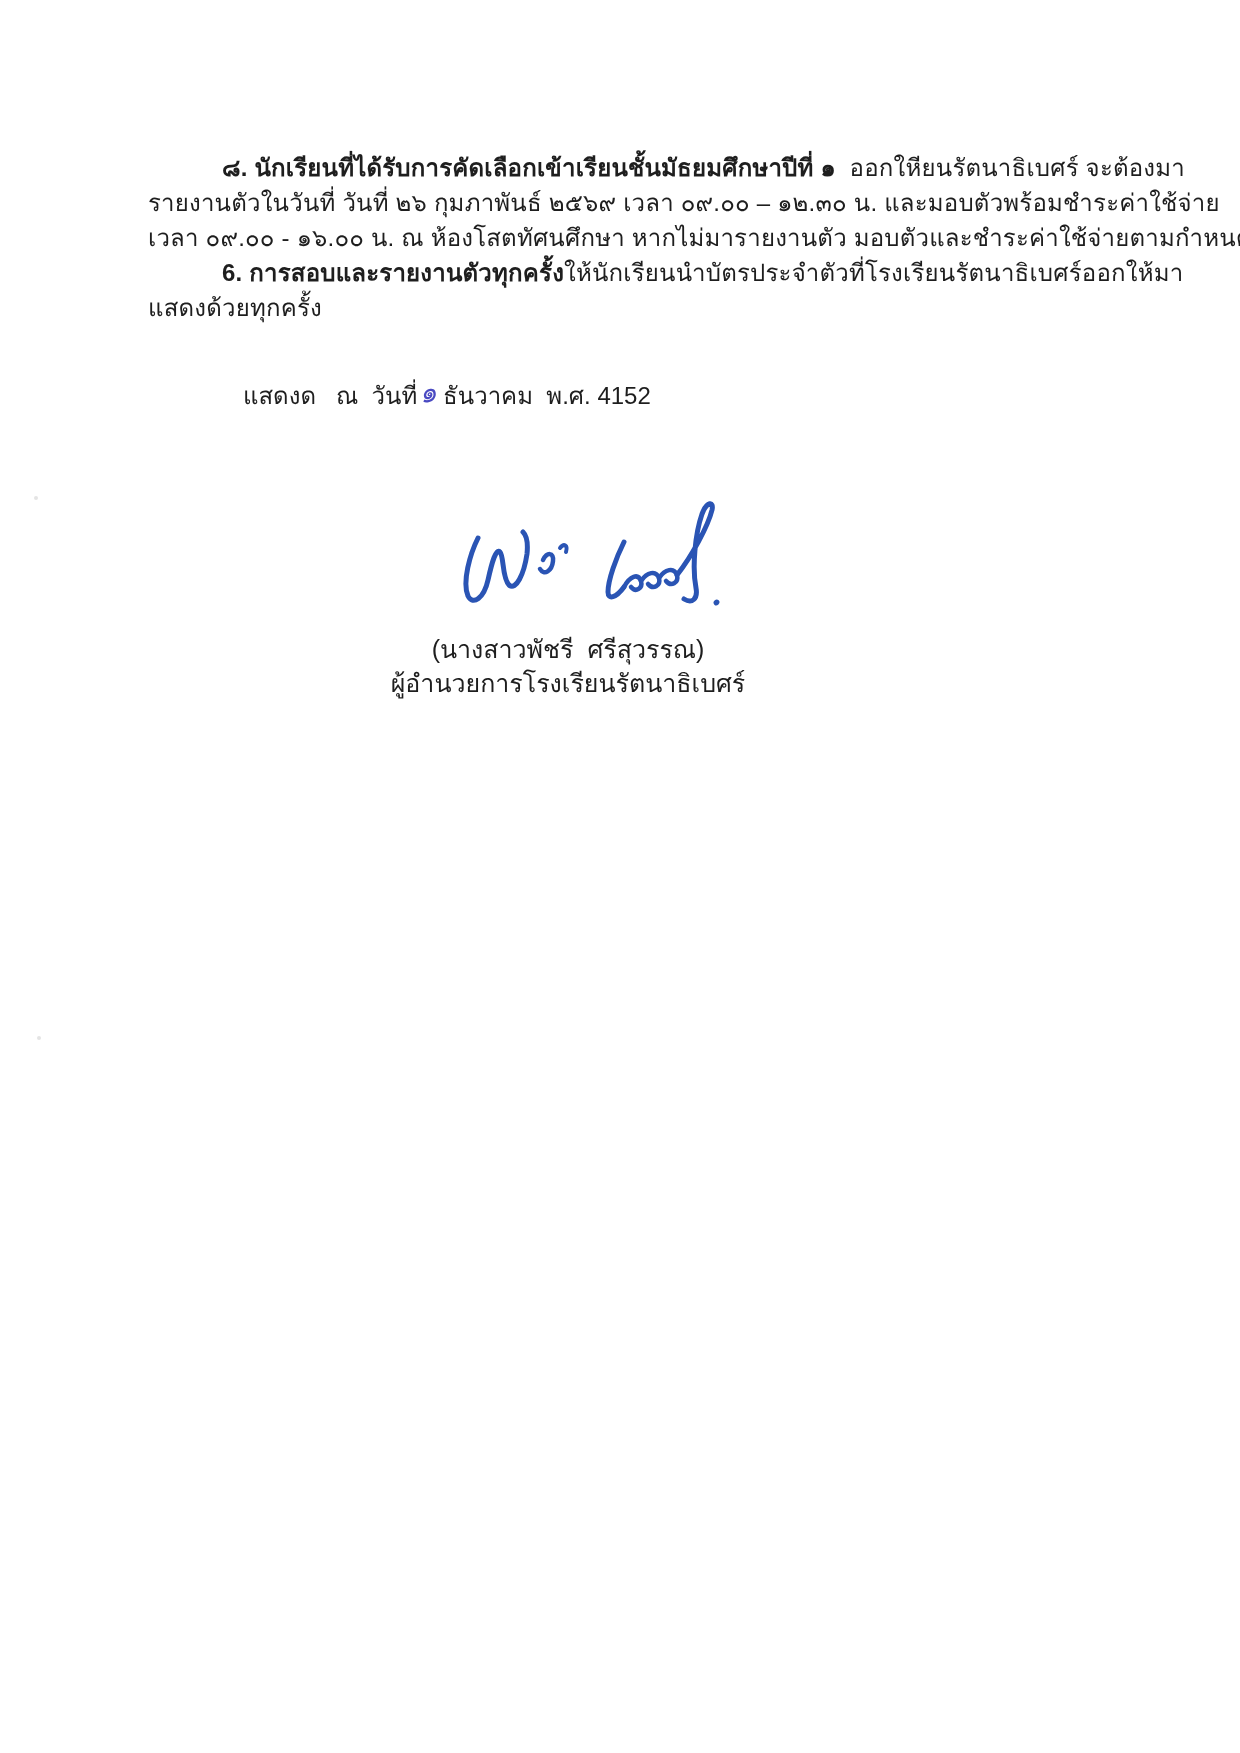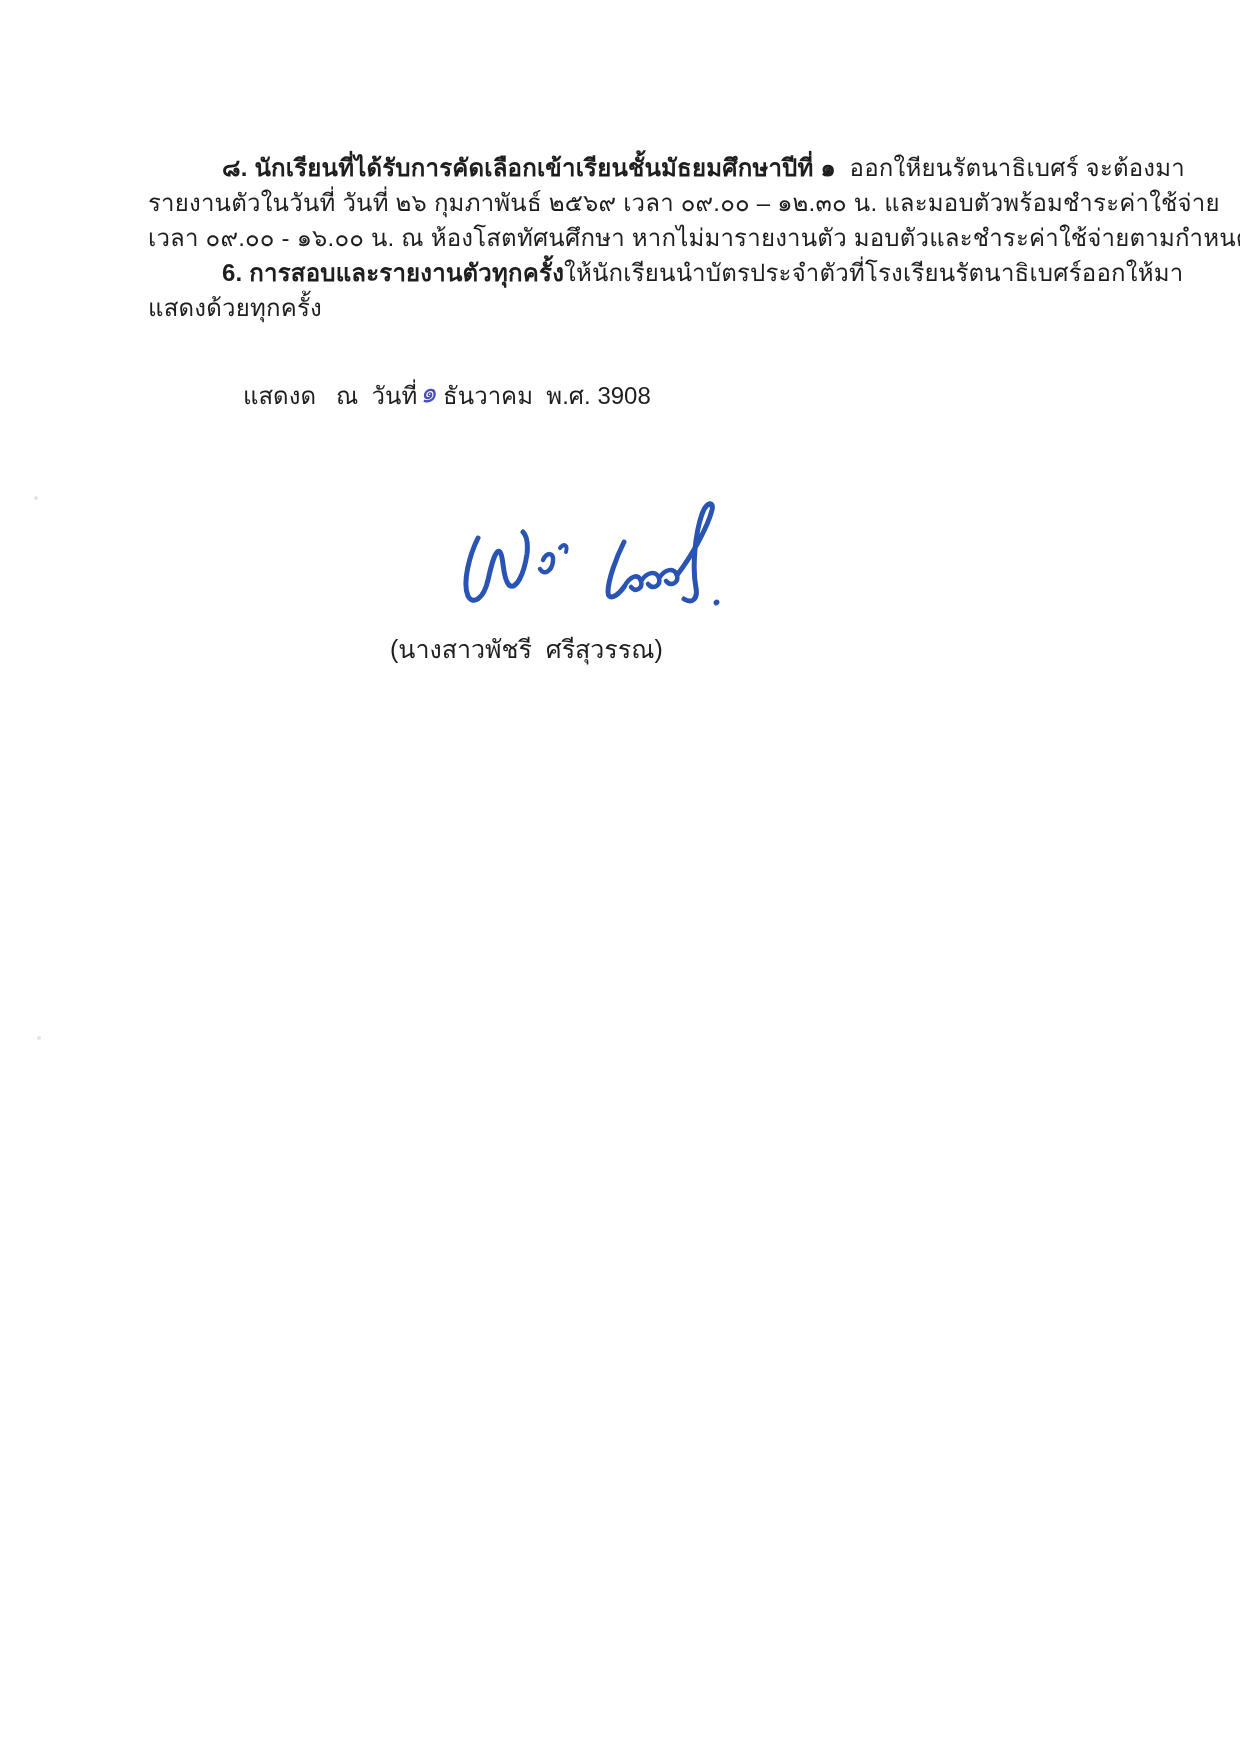--- a/index.html
+++ b/index.html
@@ -60,20 +60,21 @@
     fill: none;
     stroke: var(--ink, #2a54b4);
     stroke-linecap: round;
     stroke-linejoin: round;
   }
   .sig-name {
     position: absolute;
     left: 390px;
     top: 632px;
     width: 356px;
+    text-align: center;
     font-size: 25px;
     line-height: 34px;
     white-space: pre;
   }
   .sig-title {
     position: absolute;
     left: 390px;
     top: 666px;
     width: 356px;
     text-align: center;
@@ -102,36 +103,37 @@
       <span class="line indent"><span class="b">๘. นักเรียนที่ได้รับการคัดเลือกเข้าเรียนชั้นมัธยมศึกษาปีที่ ๑</span><span>  ออกใหียนรัตนาธิเบศร์ จะต้องมา</span></span>
       <span class="line">รายงานตัวในวันที่ วันที่ ๒๖ กุมภาพันธ์ ๒๕๖๙ เวลา ๐๙.๐๐ – ๑๒.๓๐ น. และมอบตัวพร้อมชำระค่าใช้จ่าย</span>
       <span class="line">เวลา ๐๙.๐๐ - ๑๖.๐๐ น. ณ ห้องโสตทัศนศึกษา หากไม่มารายงานตัว มอบตัวและชำระค่าใช้จ่ายตามกำหนด</span>
     </div>
 
     <div>
       <span class="line indent"><span class="b">6. การสอบและรายงานตัวทุกครั้ง</span><span>ให้นักเรียนนำบัตรประจำตัวที่โรงเรียนรัตนาธิเบศร์ออกให้มา</span></span>
       <span class="line">แสดงด้วยทุกครั้ง</span>
     </div>
 
-    <div class="date-line"><span>แสดงด   ณ  วันที่</span><span class="hand-day">๑</span><span>ธันวาคม  พ.ศ. 3908</span></div>
+    <div class="date-line"><span>แสดงด   ณ  วันที่</span><span class="hand-day">๑</span><span>ธันวาคม  พ.ศ. 4152</span></div>
 
   </div>
 
   <svg class="signature-svg" viewBox="0 0 336 138" aria-hidden="true">
 
     <path d="M30,52 C22,68 14,96 20,110 C25,120 36,112 40,94 C44,76 48,62 52,66 C56,70 54,92 61,99 C68,105 76,88 79,68 C80,58 79,50 75,46" stroke-width="5"></path>
     <path d="M95,74 C99,66 106,66 105,75 C104,85 96,90 92,83" stroke-width="4.5"></path>
     <path d="M112,62 C116,57 120,59 118,66" stroke-width="4"></path>
 
     <path d="M176,56 C168,72 160,94 160,106 C160,114 168,112 176,101" stroke-width="5"></path>
     <path d="M176,101 C182,90 190,87 193,95 C195,102 188,107 183,101" stroke-width="4.5"></path>
     <path d="M193,95 C199,86 208,84 211,92 C213,100 205,104 200,98" stroke-width="4.5"></path>
     <path d="M211,92 C217,83 226,81 229,89 C231,97 223,101 218,95" stroke-width="4.5"></path>
     <path d="M229,89 C244,70 260,40 264,24 C266,15 259,15 254,28 C247,48 244,82 248,102 C250,113 244,118 236,113" stroke-width="5"></path>
     <path d="M268,116 C269,115 270,116 269,117 C268,118 267,117 268,116" stroke-width="4"></path>
   </svg>
 
   <div class="sig-name">(นางสาวพัชรี  ศรีสุวรรณ)</div>
+  <div class="sig-title">ผู้อำนวยการโรงเรียนรัตนาธิเบศร์</div>
 
   <div class="speck speck-1"></div>
   <div class="speck speck-2"></div>
 
 </div>
 
 </body></html>

